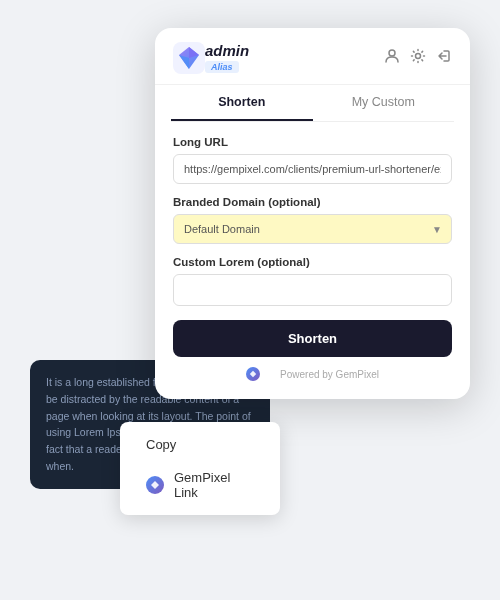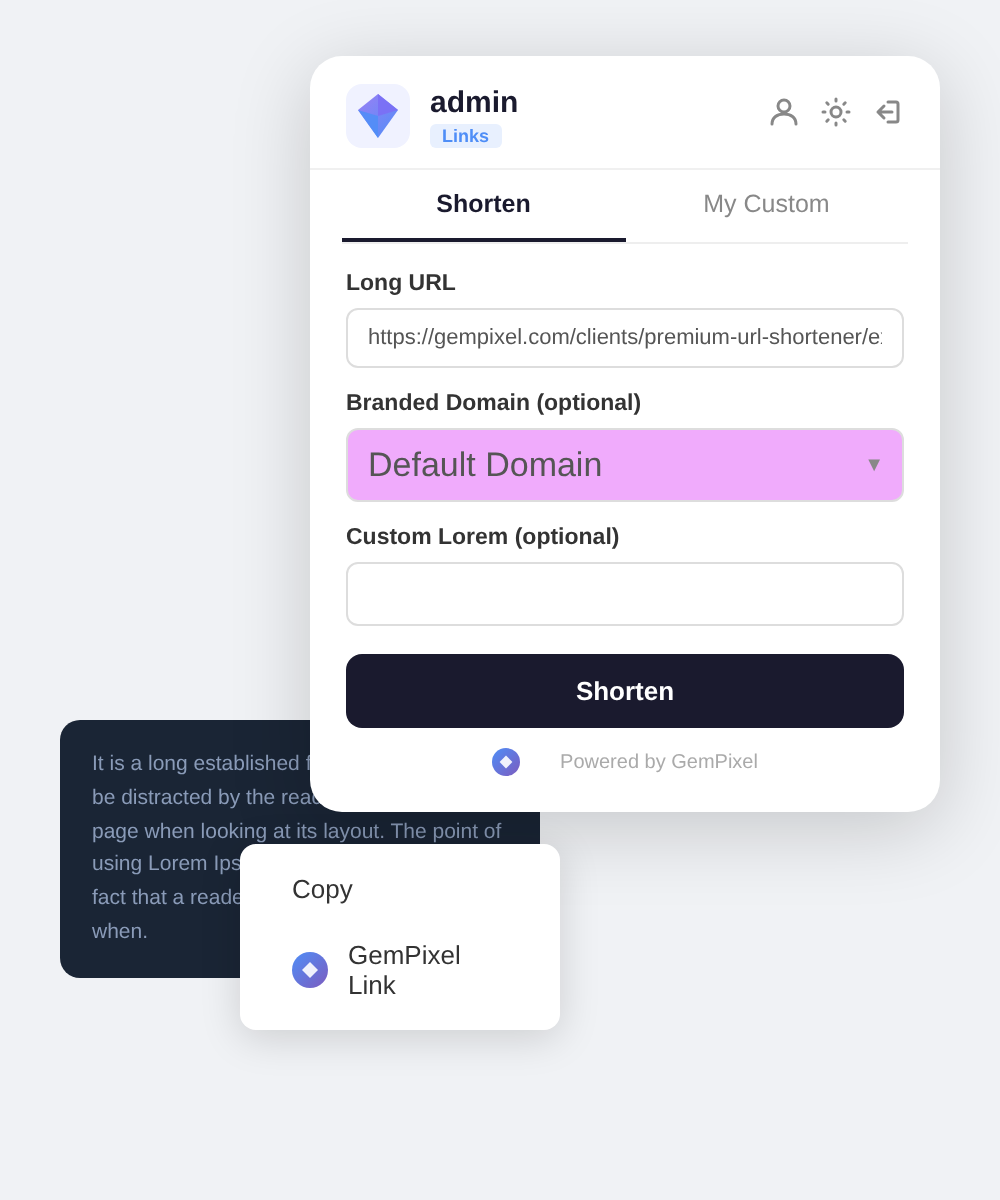--- a/index.html
+++ b/index.html
@@ -92,22 +92,22 @@
     .card-header {
       display: flex;
       align-items: center;
       justify-content: space-between;
       padding: 14px 18px 10px;
       border-bottom: 1px solid #f0f0f0;
     }
 
     .brand-section {
       display: flex;
-      align-items: center;
-      gap: 10px;
+      align-items: flex-start;
+      font-style: italic;
     }
 
     .gem-logo {
       width: 32px;
       height: 32px;
     }
 
     .brand-info {
       display: flex;
       flex-direction: column;
@@ -198,25 +198,25 @@
     .field-select-wrapper {
       position: relative;
       margin-bottom: 12px;
     }
 
     .field-select {
       width: 100%;
       border: 1px solid #ddd;
       border-radius: 6px;
       padding: 8px 28px 8px 10px;
-      font-size: 17px;
+      font-size: 11px;
       color: #555;
       outline: none;
       appearance: none;
-      background: #f0abfc;
+      background: #fef9c3;
       cursor: pointer;
     }
 
     .select-arrow {
       position: absolute;
       right: 10px;
       top: 50%;
       transform: translateY(-50%);
       pointer-events: none;
       color: #888;
@@ -304,21 +304,21 @@
         <polygon points="6,13 16,16 16,27" fill="#4f8ef7" opacity="0.85"></polygon>
         <defs>
           <linearGradient id="gemGrad" x1="6" y1="5" x2="26" y2="27" gradientUnits="userSpaceOnUse">
             <stop offset="0%" stop-color="#9b7ff5"></stop>
             <stop offset="100%" stop-color="#4f8ef7"></stop>
           </linearGradient>
         </defs>
       </svg>
       <div class="brand-info">
         <span class="brand-name">admin</span>
-        <span class="free-badge">Links</span>
+        <span class="free-badge">Alias</span>
       </div>
     </div>
     <div class="header-icons">
       <span class="header-icon" title="User">
         <svg width="16" height="16" viewBox="0 0 16 16" fill="none">
           <circle cx="8" cy="5" r="3" stroke="#888" stroke-width="1.5"></circle>
           <path d="M2 14c0-3.314 2.686-5 6-5s6 1.686 6 5" stroke="#888" stroke-width="1.5" stroke-linecap="round"></path>
         </svg>
       </span>
       <span class="header-icon" title="Settings">

